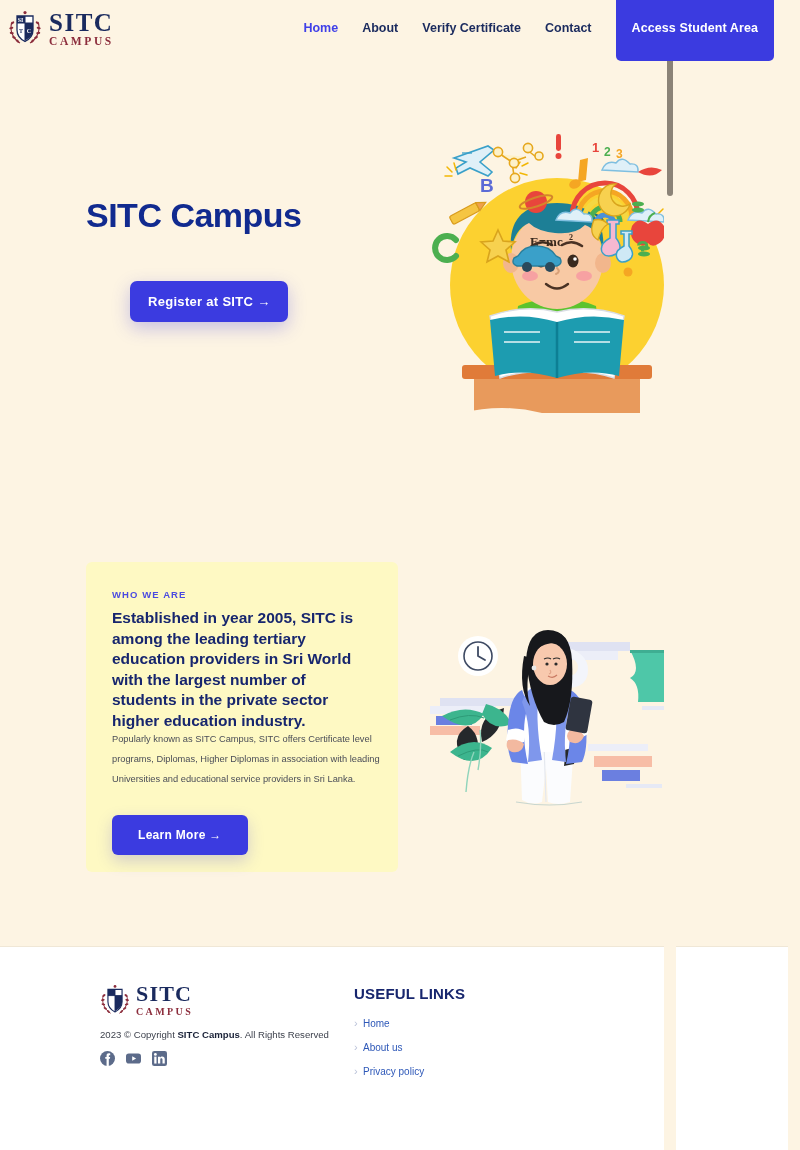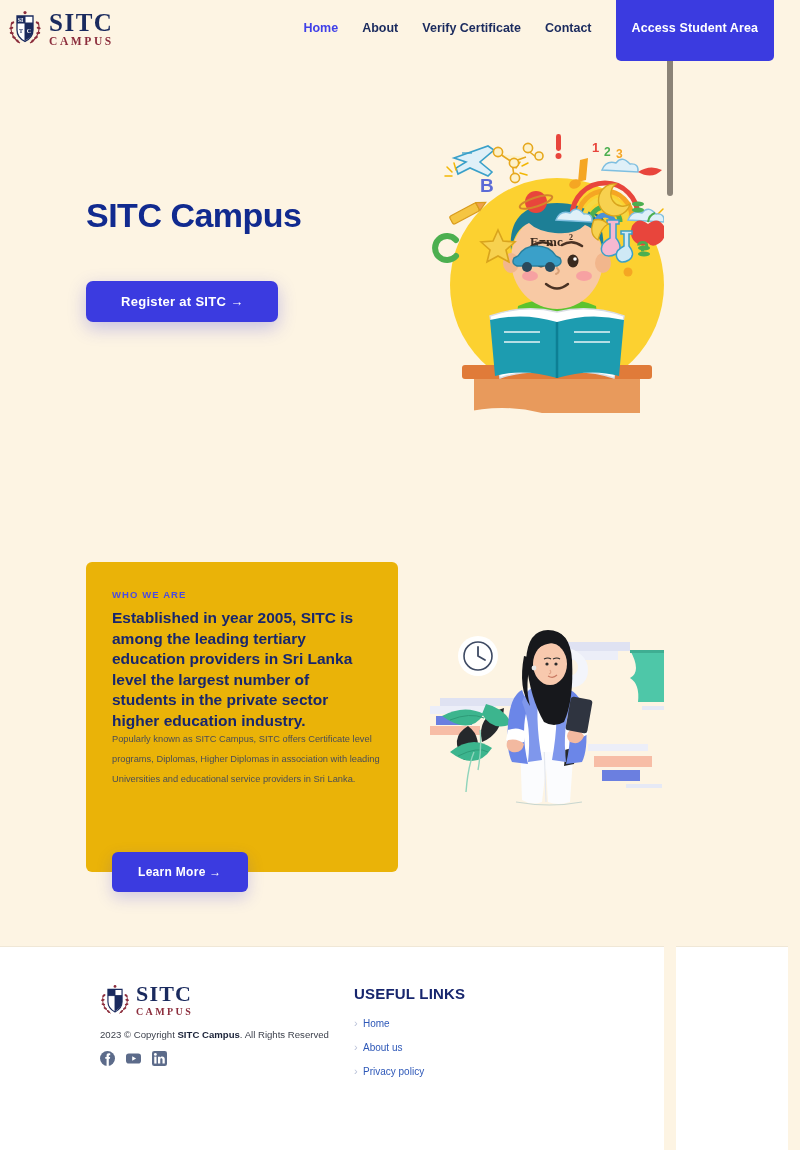--- a/index.html
+++ b/index.html
@@ -47,50 +47,50 @@
   
   .hero { position: absolute; top: 56px; left: 0; width: 788px; height: 890px; }
   .hero-copy { position: absolute; left: 86px; top: 140px; width: 330px; }
   .hero-title {
     font-size: 34px; font-weight: bold; color: #112a8f; letter-spacing: -.5px;
     margin-bottom: 20px;
   }
   .hero-sub { font-size: 16.5px; line-height: 1.52; color: #3c3f4a; }
   .btn-register {
     margin-top: 26px; background: #3b3be0; color: #fff; font-size: 13px;
-    font-weight: bold; border: none; border-radius: 7px; padding: 13px 35px;
+    font-weight: bold; border: none; border-radius: 7px; padding: 13px 18px;
     cursor: pointer; letter-spacing: .3px;
     box-shadow: 0 6px 18px rgba(59,59,224,.28);
+    margin-left: 44px;
   }
 
   .hero-art { position: absolute; left: 432px; top: 64px; width: 250px; height: 300px; }
 
   
   .about-card {
     position: absolute; left: 86px; top: 562px; width: 312px; height: 310px;
-    background: #eab308; border-radius: 6px;
+    background: #fef9c3; border-radius: 6px;
   }
   .eyebrow {
     position: absolute; left: 26px; top: 27px; font-size: 9.5px; font-weight: bold;
     letter-spacing: 1.1px; color: #4b4be0;
   }
   .about-head {
     position: absolute; left: 26px; top: 46px; width: 258px;
     font-size: 15.5px; font-weight: bold; line-height: 1.33; color: #17266e;
   }
   .about-body {
     position: absolute; left: 26px; top: 168px; width: 268px;
     font-size: 9.3px; line-height: 2.15; color: #4a4d57;
   }
   .btn-learn {
     position: absolute; left: 26px; top: 253px; background: #3b3be0; color: #fff;
     font-size: 12px; font-weight: bold; border: none; border-radius: 6px;
     padding: 13px 26px; cursor: pointer; letter-spacing: .3px;
     box-shadow: 0 6px 16px rgba(59,59,224,.22);
-    margin-top: 37px;
   }
   .about-art { position: absolute; left: 420px; top: 620px; width: 258px; height: 198px; }
 
   
   .footer {
     position: absolute; left: 0; top: 946px; width: 788px; height: 204px;
     background: #ffffff; border-top: 1px solid #f0e7d6;
   }
   .f-brand { position: absolute; left: 100px; top: 36px; display: flex; align-items: center; gap: 6px; }
   .f-crest { width: 30px; height: 32px; position: relative; }
@@ -341,21 +341,21 @@
         <ellipse cx="212" cy="128" rx="6" ry="2.6"></ellipse>
             <ellipse cx="212" cy="134" rx="6" ry="2.6"></ellipse>
           </g>
         <circle cx="196" cy="152" r="4.5" fill="#f5a623"></circle>
       </svg>
     </div>
   </section>
 
   <section class="about-card">
     <div class="eyebrow">WHO WE ARE</div>
-    <h2 class="about-head">Established in year 2005, SITC is among the leading tertiary education providers in Sri Lanka level the largest number of students in the private sector higher education industry.</h2>
+    <h2 class="about-head">Established in year 2005, SITC is among the leading tertiary education providers in Sri World with the largest number of students in the private sector higher education industry.</h2>
     <p class="about-body">Popularly known as SITC Campus, SITC offers Certificate level programs, Diplomas, Higher Diplomas in association with leading Universities and educational service providers in Sri Lanka.</p>
     <button class="btn-learn">
       <span>Learn More</span>
       <span>→</span>
     </button>
   </section>
 
   <div class="about-art">
     <svg viewBox="0 0 258 198" width="258" height="198">
 

